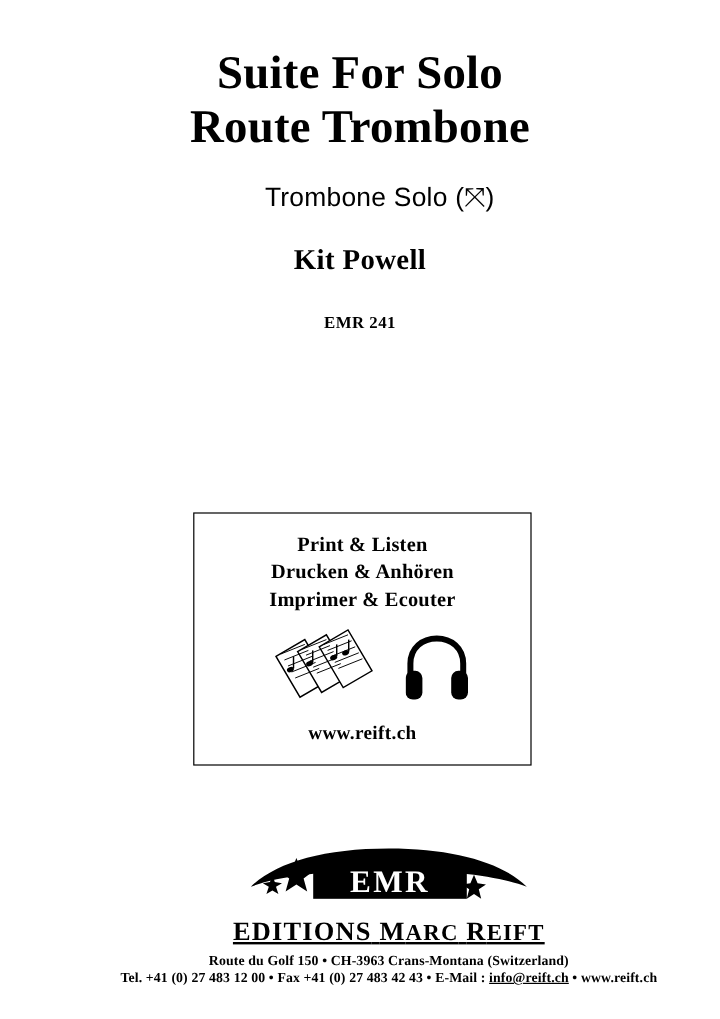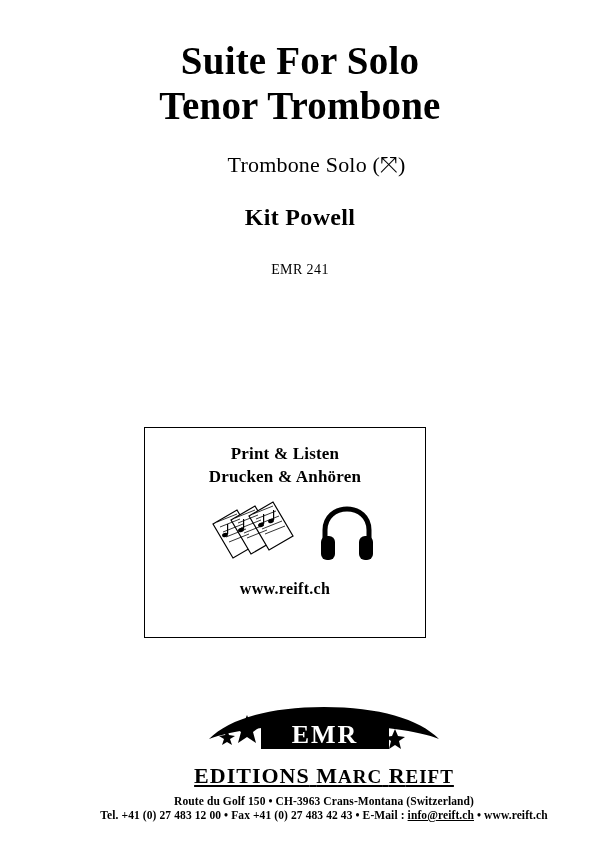--- a/index.html
+++ b/index.html
@@ -34,45 +34,45 @@
   .title-line {
     font-family: "Liberation Serif", serif;
     font-weight: bold;
     font-size: 39px;
     line-height: 45px;
     letter-spacing: 0.2px;
   }
   .subtitle {
     margin-top: 24px;
     font-size: 22px;
-    font-family: Liberation Serif, serif;
+    font-family: Liberation Sans, sans-serif;
     letter-spacing: 0.2px;
     padding-left: 33px;
   }
   .clef-glyph {
     font-size: 22px;
     line-height: 1;
   }
   .composer {
     margin-top: 26px;
     font-size: 24px;
     font-weight: bold;
     letter-spacing: 0.3px;
   }
   .catalog {
     margin-top: 31px;
     font-size: 14px;
-    font-weight: normal;
+    font-weight: bold;
     letter-spacing: 0.4px;
   }
 
   
   .promo-box {
     position: absolute;
-    left: 144px;
+    left: 161px;
     top: 427px;
     width: 282px;
     height: 211px;
     border: 1px solid #000;
     box-sizing: border-box;
     text-align: center;
   }
   .promo-lines {
     margin-top: 14px;
   }
@@ -150,35 +150,36 @@
     color: #000;
   }
 </style>
 </head>
 <body>
 
 <div class="page">
 
   <div class="title-block">
     <div class="title-line">Suite For Solo</div>
-    <div class="title-line">Tenor Trombone</div>
+    <div class="title-line">Route Trombone</div>
 
     <div class="subtitle">
       <span>Trombone Solo (</span><span class="clef-glyph">⤧</span><span>)</span>
     </div>
 
     <div class="composer">Kit Powell</div>
 
     <div class="catalog">EMR 241</div>
   </div>
 
   <div class="promo-box">
     <div class="promo-lines">
       <div class="promo-line">Print &amp; Listen</div>
       <div class="promo-line">Drucken &amp; Anhören</div>
+      <div class="promo-line">Imprimer &amp; Ecouter</div>
     </div>
 
     <div class="promo-art">
       <svg class="sheets" viewBox="0 0 92 70">
         <g fill="#ffffff" stroke="#000000" stroke-width="1.2">
           <polygon points="2,24 26,10 46,44 22,58"></polygon>
           <polygon points="20,20 44,6 64,40 40,54"></polygon>
           <polygon points="38,16 62,2 82,36 58,50"></polygon>
         </g>
         <g stroke="#000000" stroke-width="0.8" fill="none">

